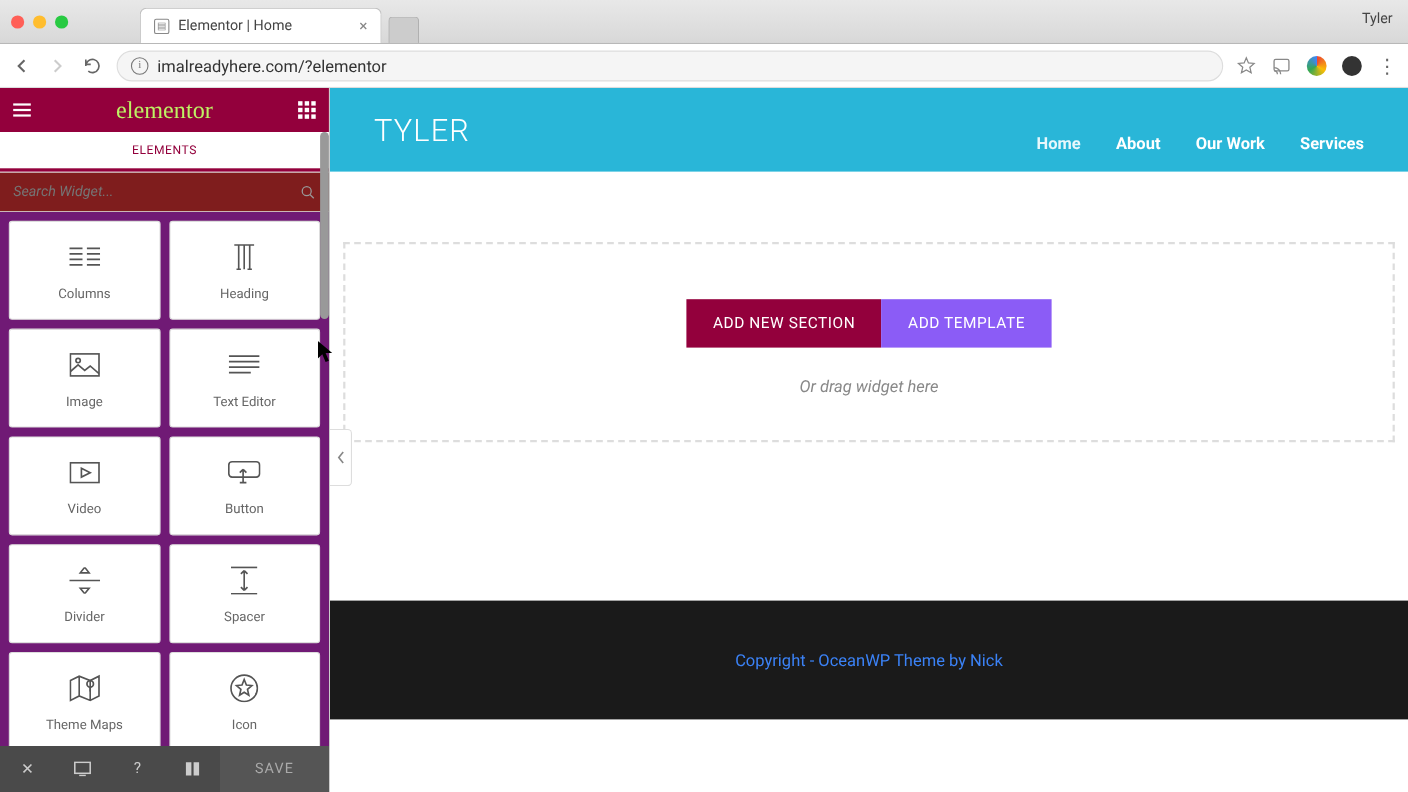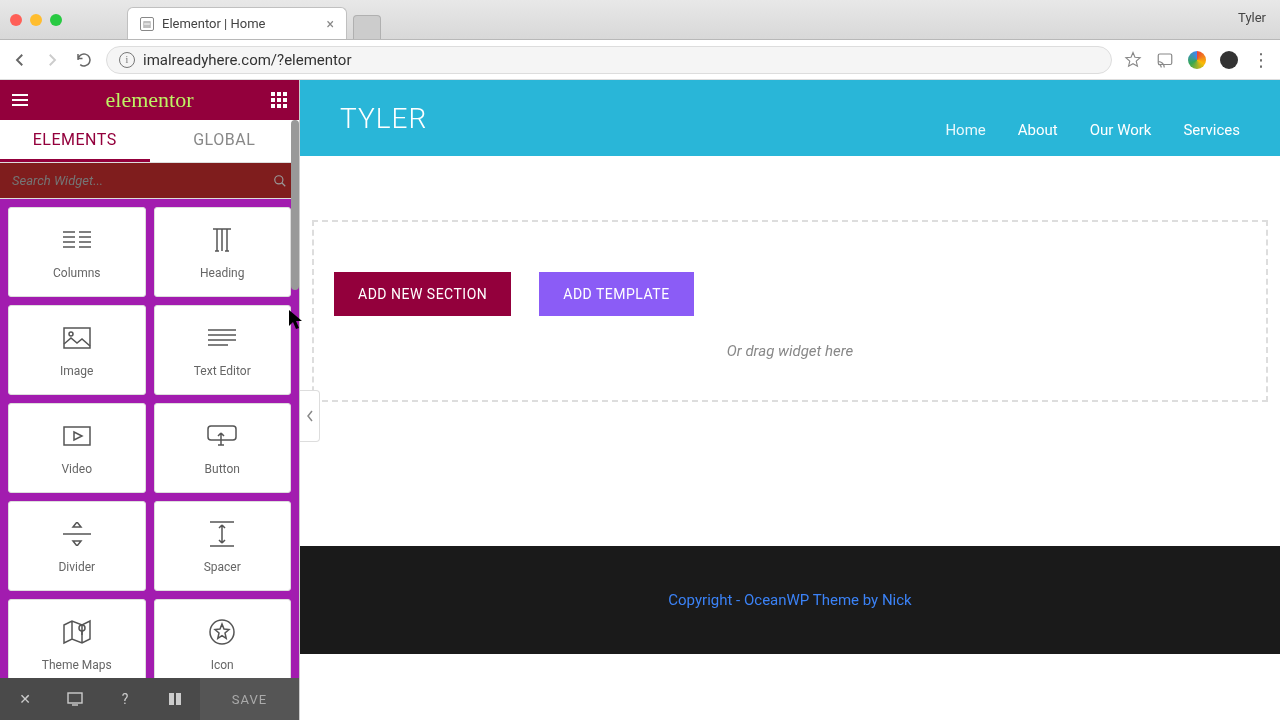--- a/index.html
+++ b/index.html
@@ -32,48 +32,48 @@
 .workspace { display: flex; height: calc(720px - 80px); }
 .panel { width: 300px; background: #eaeaea; display: flex; flex-direction: column; border-right: 1px solid #ccc; position: relative; }
 .panel-header { height: 40px; background: #93003c; display: flex; align-items: center; justify-content: space-between; padding: 0 12px; }
 .hamburger { display: flex; flex-direction: column; gap: 3px; cursor: pointer; }
 .hamburger span { width: 16px; height: 2px; background: #fff; }
 .logo { font-family: 'Brush Script MT', cursive; color: #bef264; font-size: 22px; }
 .grid-btn { display: grid; grid-template-columns: repeat(3, 4px); grid-template-rows: repeat(3, 4px); gap: 2px; cursor: pointer; }
 .grid-btn span { background: #fff; }
 
 .panel-tabs { display: flex; background: #fff; border-bottom: 1px solid #ddd; }
-.panel-tab { flex: 1; text-align: center; padding: 10px 0; font-size: 16px; color: #888; letter-spacing: 0.5px; cursor: pointer; }
+.panel-tab { flex: 1; text-align: center; padding: 10px 0; font-size: 11px; color: #888; letter-spacing: 0.5px; cursor: pointer; }
 .panel-tab.active { color: #93003c; border-bottom: 3px solid #93003c; }
 
 .search-wrap { padding: 10px 12px; border-bottom: 1px solid #ddd; background: #7f1d1d; display: flex; align-items: center; }
 .search-input { flex: 1; border: none; background: transparent; font-size: 13px; font-style: italic; color: #999; outline: none; }
 .search-icon-btn { color: #999; }
 
-.widgets { flex: 1; overflow-y: auto; padding: 8px; display: grid; grid-template-columns: 1fr 1fr; gap: 8px; background: #a21caf; }
+.widgets { flex: 1; overflow-y: auto; padding: 8px; display: grid; grid-template-columns: 1fr 1fr; gap: 8px; background: #701a75; }
 .widget { background: #fff; border: 1px solid #ddd; border-radius: 3px; height: 90px; display: flex; flex-direction: column; align-items: center; justify-content: center; gap: 10px; cursor: grab; }
 .widget-icon { width: 32px; height: 32px; display: flex; align-items: center; justify-content: center; color: #555; }
 .widget-label { font-size: 12px; color: #666; }
 
 .panel-footer { height: 42px; background: #4a4a4a; display: flex; align-items: center; }
 .footer-btn { width: 50px; height: 42px; display: flex; align-items: center; justify-content: center; color: #ccc; cursor: pointer; font-size: 14px; }
 .save-btn { flex: 1; text-align: center; color: #aaa; font-size: 13px; letter-spacing: 1px; cursor: pointer; background: #555; height: 100%; display: flex; align-items: center; justify-content: center; }
 
 .panel-scrollbar { position: absolute; right: 0; top: 40px; width: 8px; height: 170px; background: #999; border-radius: 4px; }
 
 
 .canvas { flex: 1; background: #fff; position: relative; overflow: hidden; }
 .site-header { height: 76px; background: #29b6d8; display: flex; align-items: center; padding: 0 40px; }
 .site-title { color: #fff; font-size: 28px; font-weight: 300; letter-spacing: 1px; }
 .site-nav { margin-left: auto; display: flex; gap: 32px; }
-.site-nav a { color: #fff; text-decoration: none; font-size: 15px; font-weight: 400; margin-top: 24px; }
+.site-nav a { color: #fff; text-decoration: none; font-size: 15px; font-weight: 700; margin-top: 24px; }
 .site-nav a.current { color: #e8f8fc; }
 
 .drop-area { margin: 64px 12px 0 12px; border: 2px dashed #ddd; padding: 50px 20px 40px; text-align: center; }
-.drop-buttons { display: flex; justify-content: flex-start; gap: 28px; margin-bottom: 26px; }
+.drop-buttons { display: flex; justify-content: center; margin-bottom: 26px; }
 .drop-btn { padding: 14px 24px; font-size: 14px; letter-spacing: 0.5px; border: none; cursor: pointer; }
 .drop-btn.primary { background: #93003c; color: #fff; }
 .drop-btn.secondary { background: #8b5cf6; color: #fff; }
 .drop-hint { color: #888; font-style: italic; font-size: 15px; }
 
 .collapse-handle { position: absolute; left: 0; top: 310px; width: 20px; height: 52px; background: #fff; border: 1px solid #ddd; border-left: none; display: flex; align-items: center; justify-content: center; color: #888; cursor: pointer; border-radius: 0 4px 4px 0; }
 
 .site-footer { position: absolute; bottom: 66px; left: 0; right: 0; height: 108px; background: #1a1a1a; display: flex; align-items: center; justify-content: center; }
 .footer-text { color: #3b82f6; font-size: 15px; }
 
@@ -155,21 +155,20 @@
           <span></span>
           <span></span>
           <span></span>
           <span></span>
           <span></span>
           <span></span>
         </div>
     </div>
     <div class="panel-tabs">
       <div class="panel-tab active">ELEMENTS</div>
-      <div class="panel-tab">GLOBAL</div>
     </div>
     <div class="search-wrap">
       <input class="search-input" placeholder="Search Widget..." style="">
       <span class="search-icon-btn">
         <svg width="14" height="14" viewBox="0 0 24 24" fill="none" stroke="#999" stroke-width="2">
             <circle cx="10" cy="10" r="7"></circle>
             <path d="M21 21l-6-6"></path>
           </svg>
       </span>
     </div>

